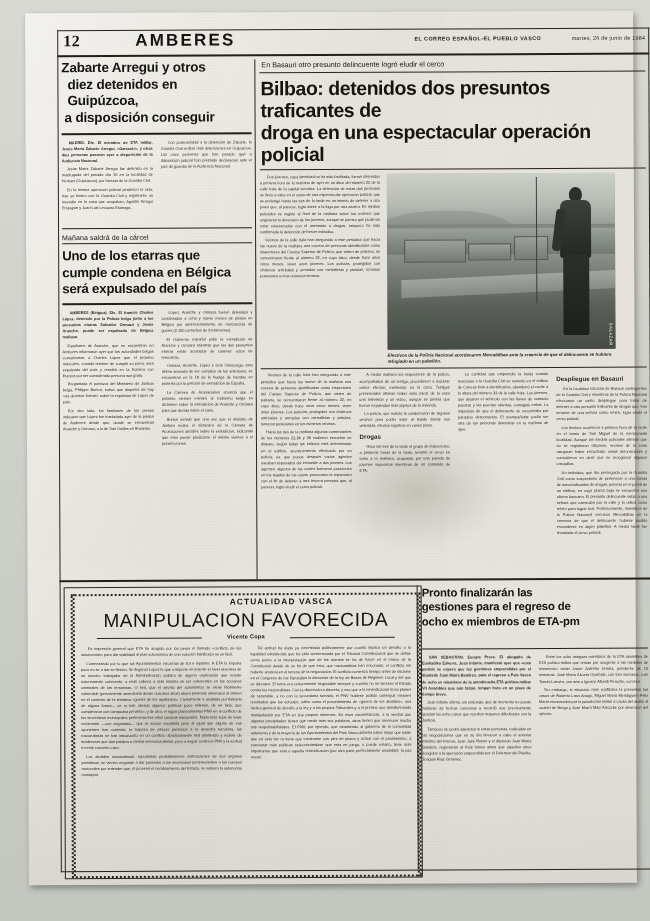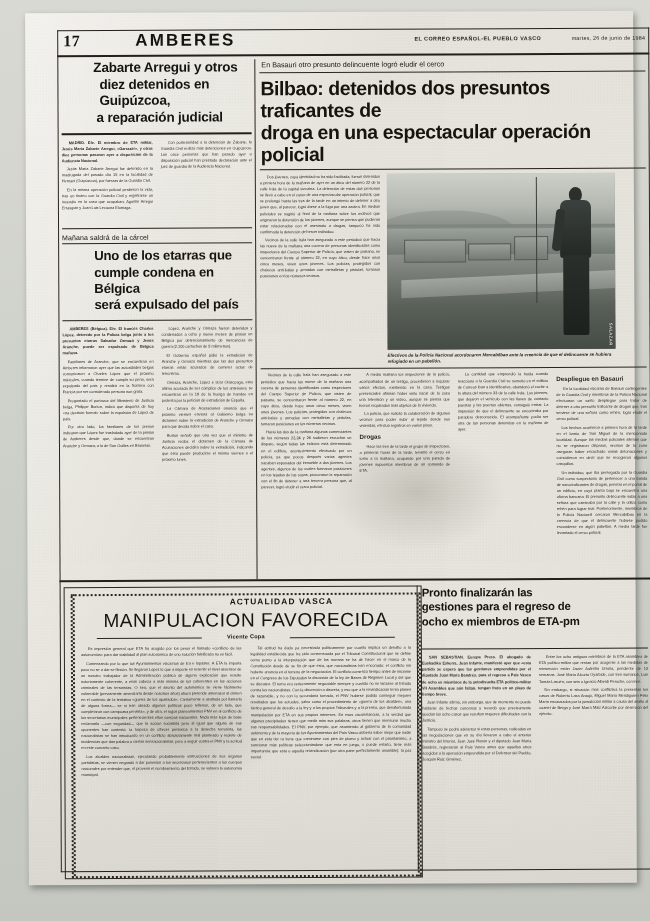--- a/index.html
+++ b/index.html
@@ -85,21 +85,20 @@
   .hl-deck {
     font-size: 7px; font-weight: normal; letter-spacing: .1px;
     padding-bottom: 2px; border-bottom: 1px solid #2a251f;
     margin-bottom: 4px;
   }
   .hl-main {
     font-family: "Liberation Sans", sans-serif;
     font-weight: bold;
     line-height: 1.24;
     letter-spacing: -.2px;
-    margin-left: 32px;
   }
   #lead-hl { font-size: 13.5px; }
   #lead-hl .l2 { padding-left: 6px; }
   #lead-hl .l3 { padding-left: 3px; }
 
   .art-rule { height: 1.6px; background: #241f19; margin: 6px 0 5px; }
   .thin-rule { height: 1px; background: #2a251f; }
 
   .readable {
     font-size: 3.9px;
@@ -295,36 +294,36 @@
   <div id="sheet">
     <div id="grain"></div>
 
     <div class="smudge" style="left:300px; top:420px; width:180px; height:120px;"></div>
     <div class="smudge" style="left:40px; top:640px; width:220px; height:140px;"></div>
 
     <div id="page">
 
       <div id="masthead">
         <div class="rule" id="mast-rule-top"></div>
-        <div id="folio">17</div>
+        <div id="folio">12</div>
         <div id="section-name">AMBERES</div>
         <div id="paper-name">EL CORREO ESPAÑOL-EL PUEBLO VASCO</div>
         <div id="issue-date">martes, 26 de junio de 1984</div>
         <div class="rule" id="mast-rule-bot"></div>
       </div>
 
       <div class="colrule-v" style="left:197px; top:30px; height:520px;"></div>
 
       <div id="left-col">
 
         <div>
           <div id="lead-hl" class="hl-main">
             <div class="l1">Zabarte Arregui y otros</div>
             <div class="l2">diez detenidos en Guipúzcoa,</div>
-            <div class="l3">a reparación judicial</div>
+            <div class="l3">a disposición conseguir</div>
           </div>
           <div class="art-rule"></div>
 
           <div class="two-col" style="margin-top:2px;">
             <div class="readable">
               <p class="first dateline">MADRID. Efe. El miembro de ETA militar, Jesús María Zabarte Arregui, «Garrazar», y otras diez personas pasaron ayer a disposición de la Audiencia Nacional.</p>
               <p>Jesús María Zabarte Arregui fue detenido en la madrugada del pasado día 15 en la localidad de Hernani (Guipúzcoa), por fuerzas de la Guardia Civil.</p>
               <p>En la misma operación policial perdieron la vida, tras un tiroteo con la Guardia Civil y registrarse un incendio en la casa que ocupaban, Agustín Arregui Errasquin y Joan Luis Lecuona Elorriaga.</p>
             </div>
             <div class="readable">

